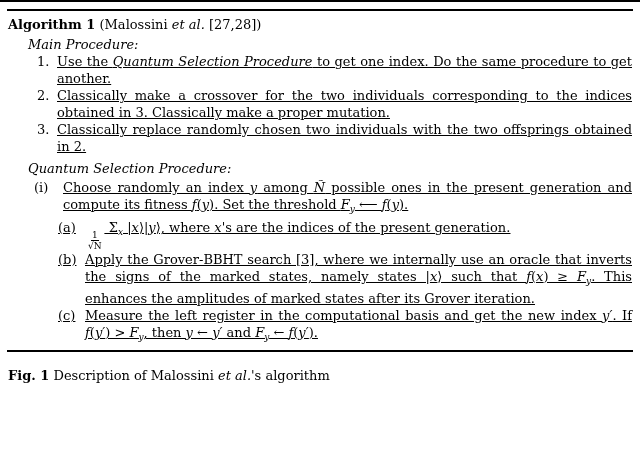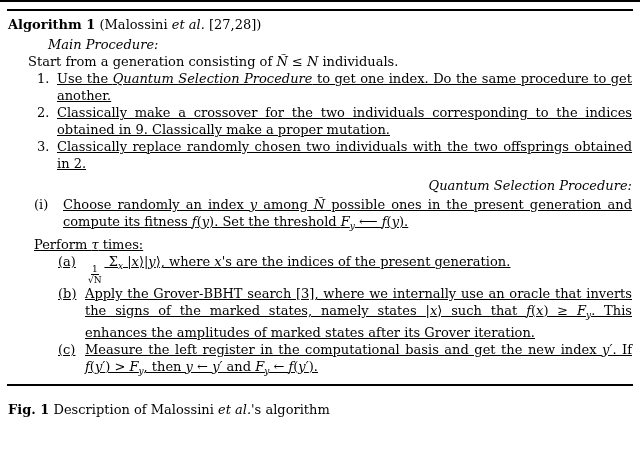--- a/index.html
+++ b/index.html
@@ -10,23 +10,23 @@
     font-family: "DejaVu Serif", "DejaVu Sans", serif;
     font-size: 13px; line-height: 17px;
   }
   .page-top-rule { position: absolute; top: 0; left: 0; width: 640px; height: 2px; background: #000; }
   .algo { margin: 9px 7px 0 7px; }
   .rule { height: 2px; background: #000; }
   .rule.bottom { margin-top: 4px; }
   p { margin: 0; }
   .algo-header { margin: 5px 1px 3px 1px; }
   .algo-body { margin-left: 21px; margin-right: 1px; }
-  .ital-head { font-style: italic; margin-left: 20px; }
+  .ital-head { font-style: italic; }
   .mp-head { margin-top: 3px; }
-  .qsp-head { margin-top: 5px; margin-bottom: 2px; text-align: right; }
+  .qsp-head { margin-top: 5px; margin-bottom: 2px; }
   .just { text-align: justify; }
   .li { display: flex; }
   .li > .lbl { flex: none; }
   .li > .content { flex: 1 1 auto; min-width: 0; text-decoration: underline; }
   .num { padding-left: 9px; } .num > .lbl { width: 20px; }
   .roman { padding-left: 6px; margin-top: 1px; } .roman > .lbl { width: 29px; }
   .sub { padding-left: 24px; } .sub > .lbl { width: 27px; }
   .caption { margin: 15px 8px 0 8px; }
   .seg-b { font-weight: bold; }
   .seg-i { font-style: italic; }
@@ -46,48 +46,46 @@
 
   <div class="algo">
     <div class="rule"></div>
 
     <p class="algo-header"><span class="seg-b">Algorithm 1</span><span class="seg-n"> (Malossini </span><span class="seg-i">et al.</span><span class="seg-n"> [27,28])</span></p>
 
     <div class="algo-body">
 
       <p class="ital-head mp-head">Main Procedure:</p>
 
-      <p class="just"><span class="seg-n">Start from a generation consisting of </span><span class="seg-i">Ñ</span><span class="seg-n"> ≤ </span><span class="seg-i">N</span><span class="seg-n"> individuals.</span></p>
 
 
       <div class="li num">
         <span class="lbl">1.</span>
         <span class="content just"><span class="seg-n">Use the </span><span class="seg-i">Quantum Selection Procedure</span><span class="seg-n"> to get one index. Do the same procedure to get another.</span></span>
       </div>
 
       <div class="li num">
         <span class="lbl">2.</span>
-        <span class="content just"><span class="seg-n">Classically make a crossover for the two individuals corresponding to the indices obtained in 9. Classically make a proper mutation.</span></span>
+        <span class="content just"><span class="seg-n">Classically make a crossover for the two individuals corresponding to the indices obtained in 3. Classically make a proper mutation.</span></span>
       </div>
 
       <div class="li num">
         <span class="lbl">3.</span>
         <span class="content just"><span class="seg-n">Classically replace randomly chosen two individuals with the two offsprings obtained in 2.</span></span>
       </div>
 
       <p class="ital-head qsp-head">Quantum Selection Procedure:</p>
 
       <div class="li roman">
         <span class="lbl">(i)</span>
         <span class="content just"><span class="seg-n">Choose randomly an index </span><span class="seg-i">y</span><span class="seg-n"> among </span><span class="seg-i">Ñ</span><span class="seg-n"> possible ones in the present generation and compute its fitness </span><span class="seg-i">f</span><span class="seg-n">(</span><span class="seg-i">y</span><span class="seg-n">). Set the threshold </span><span class="seg-i">F</span><span class="seg-sub">y</span><span class="seg-n"> ⟵ </span><span class="seg-i">f</span><span class="seg-n">(</span><span class="seg-i">y</span><span class="seg-n">).</span></span>
       </div>
 
       <div class="li roman">
         <div class="content">
-          <p class="just"><span class="seg-n">Perform </span><span class="seg-i">τ</span><span class="seg-n"> times:</span></p>
 
           <div class="li sub">
             <span class="lbl">(a)</span>
             <span class="content just"><span class="frac">
                   <span class="num-part">1</span>
                   <span class="den-part">√Ñ</span>
                 </span><span class="seg-n"> Σ</span><span class="seg-sub">x</span><span class="seg-n"> |</span><span class="seg-i">x</span><span class="seg-n">⟩|</span><span class="seg-i">y</span><span class="seg-n">⟩, where </span><span class="seg-i">x</span><span class="seg-n">'s are the indices of the present generation.</span></span>
           </div>
 
           <div class="li sub">

